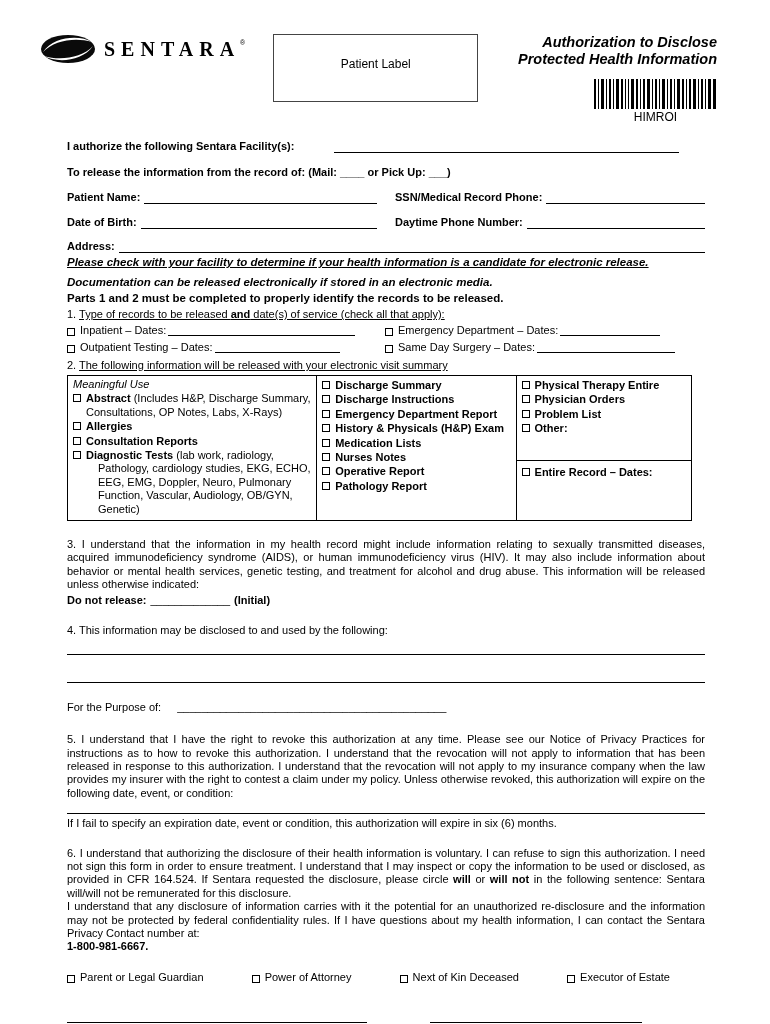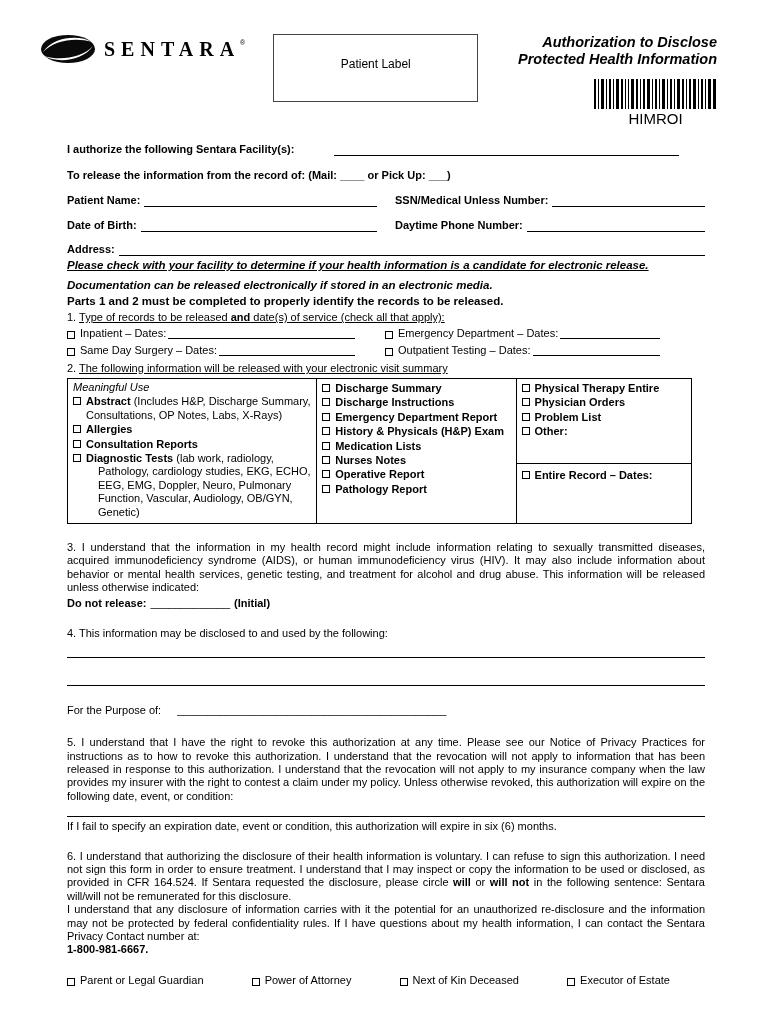--- a/index.html
+++ b/index.html
@@ -12,21 +12,21 @@
   .header{display:flex;align-items:flex-start;padding:34px 53px 0 40px;}
   .brand{display:flex;align-items:center;white-space:nowrap;}
   .brand-text{font-family:"Liberation Serif", serif;font-size:20px;font-weight:600;letter-spacing:6px;margin-left:8px;}
   .reg{font-size:7px;vertical-align:super;position:relative;top:-7px;}
   .patient-box{width:205px;height:68px;border:1px solid #444;margin-left:28px;display:flex;justify-content:center;box-sizing:border-box;}
   .patient-box span{font-size:12px;margin-top:22px;}
   .title-col{margin-left:auto;text-align:right;width:225px;}
   .title-col .tl{font-size:14.5px;font-weight:bold;font-style:italic;line-height:17px;}
   .barcode-wrap{margin-top:11px;display:inline-block;text-align:center;}
   .barcode-wrap svg{display:block;}
-  .barcode-caption{font-size:15px;margin-top:1px;}
+  .barcode-caption{font-size:12px;margin-top:1px;}
   
   .content{padding:0 65px 0 67px;}
   .row{display:flex;align-items:flex-end;line-height:13px;}
   .lbl{font-weight:bold;white-space:nowrap;}
   .line{flex:1;border-bottom:1px solid #000;margin-left:4px;min-height:1px;}
   .half{flex:1;display:flex;align-items:flex-end;}
   .note{font-weight:bold;font-style:italic;font-size:11.5px;line-height:14px;}
   .note.u{text-decoration:underline;}
   .parts{font-weight:bold;font-size:11.5px;line-height:14px;}
   .sec-title{line-height:14px;}
@@ -133,21 +133,21 @@
     <div class="row" style="margin-top:13px;">
       <span class="lbl">To release the information from the record of:  (Mail: ____   or    Pick Up: ___)</span>
     </div>
 
     <div class="row" style="margin-top:12px;">
       <div class="half" style="margin-right:18px;">
         <span class="lbl">Patient Name:</span>
         <span class="line"></span>
       </div>
       <div class="half">
-        <span class="lbl">SSN/Medical Unless Number:</span>
+        <span class="lbl">SSN/Medical Record Phone:</span>
         <span class="line"></span>
       </div>
     </div>
 
     <div class="row" style="margin-top:12px;">
       <div class="half" style="margin-right:18px;">
         <span class="lbl">Date of Birth:</span>
         <span class="line"></span>
       </div>
       <div class="half">
@@ -175,27 +175,27 @@
         <span class="cl">Inpatient – Dates:</span>
         <span class="date-line"></span>
       </div>
       <div class="cb-item">
         <span class="cb"></span>
         <span class="cl">Emergency Department – Dates:</span>
         <span class="date-line r"></span>
       </div>
       <div class="cb-item">
         <span class="cb"></span>
+        <span class="cl">Outpatient Testing – Dates:</span>
+        <span class="date-line r"></span>
+      </div>
+      <div class="cb-item">
+        <span class="cb"></span>
         <span class="cl">Same Day Surgery – Dates:</span>
         <span class="date-line"></span>
-      </div>
-      <div class="cb-item">
-        <span class="cb"></span>
-        <span class="cl">Outpatient Testing – Dates:</span>
-        <span class="date-line r"></span>
       </div>
     </div>
 
     <div class="sec-title" style="margin-top:4px;">
       <span>2. </span><span class="u">The following information will be released with your electronic visit summary</span>
     </div>
 
     <div class="rel-table">
       <div class="c1">
         <div class="mu">Meaningful Use</div>

